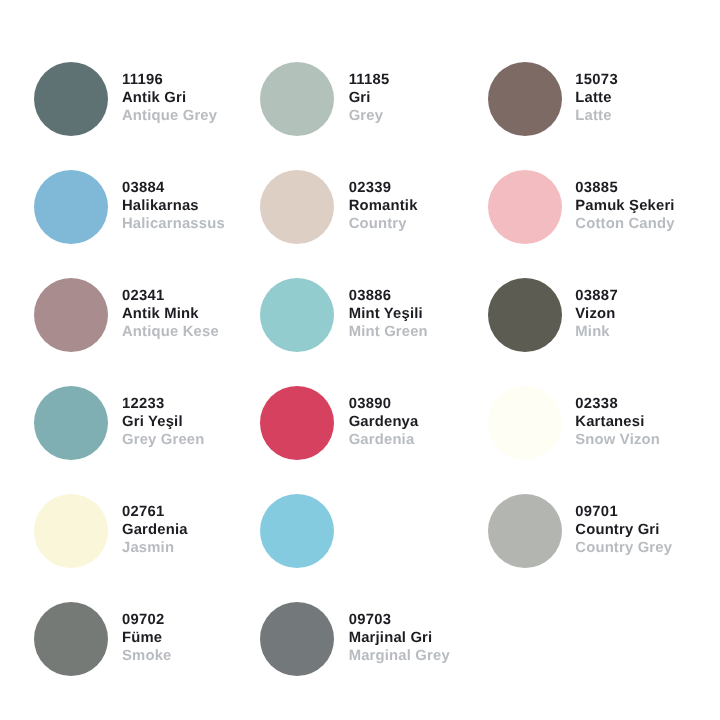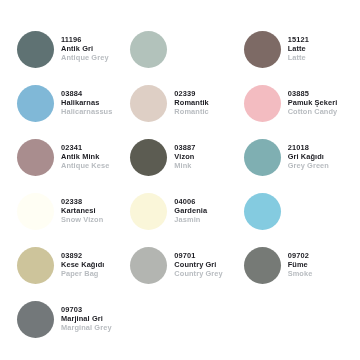--- a/index.html
+++ b/index.html
@@ -73,103 +73,116 @@
     <div class="swatch-cell">
       <div class="swatch-dot" style="background: rgb(95, 114, 115);"></div>
       <div class="swatch-text">
         <div class="swatch-code">11196</div>
         <div class="swatch-name-tr">Antik Gri</div>
         <div class="swatch-name-en">Antique Grey</div>
       </div>
     </div>
     <div class="swatch-cell">
       <div class="swatch-dot" style="background: rgb(178, 194, 187);"></div>
+      <div class="swatch-text">
+        <div class="swatch-code">11185</div>
+        <div class="swatch-name-tr">Gri</div>
+        <div class="swatch-name-en">Grey</div>
+      </div>
     </div>
     <div class="swatch-cell">
       <div class="swatch-dot" style="background: rgb(125, 106, 101);"></div>
       <div class="swatch-text">
-        <div class="swatch-code">15121</div>
+        <div class="swatch-code">15073</div>
         <div class="swatch-name-tr">Latte</div>
         <div class="swatch-name-en">Latte</div>
       </div>
     </div>
     <div class="swatch-cell">
       <div class="swatch-dot" style="background: rgb(128, 184, 215);"></div>
       <div class="swatch-text">
         <div class="swatch-code">03884</div>
         <div class="swatch-name-tr">Halikarnas</div>
         <div class="swatch-name-en">Halicarnassus</div>
       </div>
     </div>
     <div class="swatch-cell">
       <div class="swatch-dot" style="background: rgb(222, 207, 197);"></div>
       <div class="swatch-text">
         <div class="swatch-code">02339</div>
         <div class="swatch-name-tr">Romantik</div>
-        <div class="swatch-name-en">Romantic</div>
+        <div class="swatch-name-en">Country</div>
       </div>
     </div>
     <div class="swatch-cell">
       <div class="swatch-dot" style="background: rgb(243, 188, 193);"></div>
       <div class="swatch-text">
         <div class="swatch-code">03885</div>
         <div class="swatch-name-tr">Pamuk Şekeri</div>
         <div class="swatch-name-en">Cotton Candy</div>
       </div>
     </div>
     <div class="swatch-cell">
       <div class="swatch-dot" style="background: rgb(169, 141, 142);"></div>
       <div class="swatch-text">
         <div class="swatch-code">02341</div>
         <div class="swatch-name-tr">Antik Mink</div>
         <div class="swatch-name-en">Antique Kese</div>
       </div>
     </div>
     <div class="swatch-cell">
+      <div class="swatch-dot" style="background: rgb(146, 204, 206);"></div>
+      <div class="swatch-text">
+        <div class="swatch-code">03886</div>
+        <div class="swatch-name-tr">Mint Yeşili</div>
+        <div class="swatch-name-en">Mint Green</div>
+      </div>
+    </div>
+    <div class="swatch-cell">
       <div class="swatch-dot" style="background: rgb(92, 92, 82);"></div>
       <div class="swatch-text">
         <div class="swatch-code">03887</div>
         <div class="swatch-name-tr">Vizon</div>
         <div class="swatch-name-en">Mink</div>
       </div>
     </div>
     <div class="swatch-cell">
       <div class="swatch-dot" style="background: rgb(127, 175, 178);"></div>
       <div class="swatch-text">
-        <div class="swatch-code">21018</div>
-        <div class="swatch-name-tr">Gri Kağıdı</div>
+        <div class="swatch-code">12233</div>
+        <div class="swatch-name-tr">Gri Yeşil</div>
         <div class="swatch-name-en">Grey Green</div>
+      </div>
+    </div>
+    <div class="swatch-cell">
+      <div class="swatch-dot" style="background: rgb(213, 65, 95);"></div>
+      <div class="swatch-text">
+        <div class="swatch-code">03890</div>
+        <div class="swatch-name-tr">Gardenya</div>
+        <div class="swatch-name-en">Gardenia</div>
       </div>
     </div>
     <div class="swatch-cell">
       <div class="swatch-dot" style="background: rgb(255, 254, 244);"></div>
       <div class="swatch-text">
         <div class="swatch-code">02338</div>
         <div class="swatch-name-tr">Kartanesi</div>
         <div class="swatch-name-en">Snow Vizon</div>
       </div>
     </div>
     <div class="swatch-cell">
       <div class="swatch-dot" style="background: rgb(250, 246, 217);"></div>
       <div class="swatch-text">
-        <div class="swatch-code">04006</div>
+        <div class="swatch-code">02761</div>
         <div class="swatch-name-tr">Gardenia</div>
         <div class="swatch-name-en">Jasmin</div>
       </div>
     </div>
     <div class="swatch-cell">
       <div class="swatch-dot" style="background: rgb(132, 203, 224);"></div>
-    </div>
-    <div class="swatch-cell">
-      <div class="swatch-dot" style="background: rgb(205, 196, 155);"></div>
-      <div class="swatch-text">
-        <div class="swatch-code">03892</div>
-        <div class="swatch-name-tr">Kese Kağıdı</div>
-        <div class="swatch-name-en">Paper Bag</div>
-      </div>
     </div>
     <div class="swatch-cell">
       <div class="swatch-dot" style="background: rgb(179, 181, 177);"></div>
       <div class="swatch-text">
         <div class="swatch-code">09701</div>
         <div class="swatch-name-tr">Country Gri</div>
         <div class="swatch-name-en">Country Grey</div>
       </div>
     </div>
     <div class="swatch-cell">

